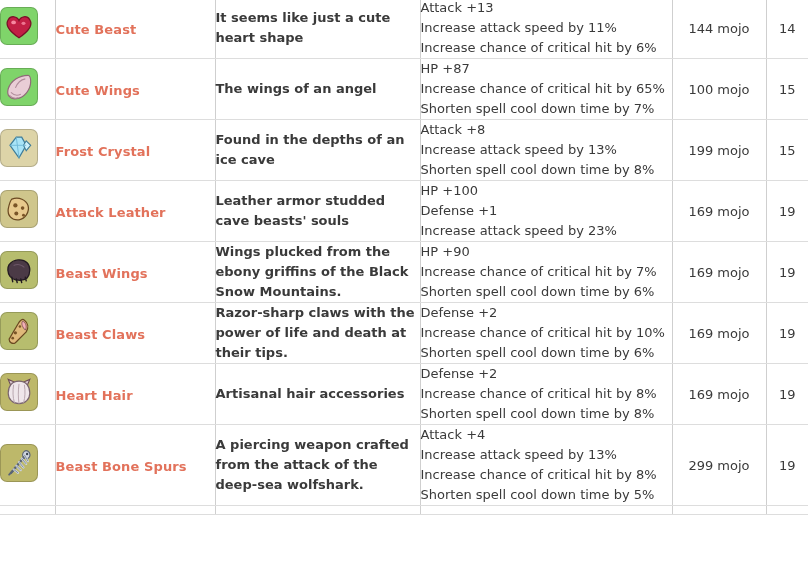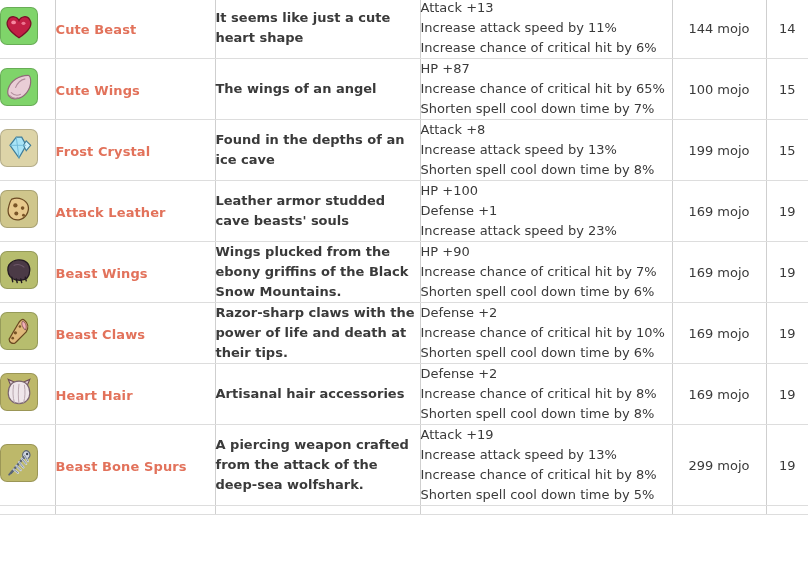--- a/index.html
+++ b/index.html
@@ -254,21 +254,21 @@
               <path d="M26 13 L11 31" stroke="#5a6475" stroke-width="2.6" stroke-linecap="round" fill="none"></path>
               <path d="M26 11 L30 18 M23 15 L28 21 M20 19 L25 25 M17 23 L22 28 M14 27 L19 31" stroke="#cfd6e0" stroke-width="2.4" stroke-linecap="round" fill="none"></path>
               <path d="M26 11 L30 18 M23 15 L28 21 M20 19 L25 25 M17 23 L22 28 M14 27 L19 31" stroke="#5a6475" stroke-width="0.7" fill="none"></path>
               <path d="M9 33 L13 29" stroke="#5a6475" stroke-width="2" stroke-linecap="round" fill="none"></path>
             </svg></span></td>
         <td class="cell-name"><span class="item-name">Beast Bone Spurs</span></td>
         <td class="cell-desc">
           <div class="item-desc">A piercing weapon crafted from the attack of the deep-sea wolfshark.</div>
         </td>
         <td class="cell-stats">
-          <div class="stat-line">Attack +19</div>
+          <div class="stat-line">Attack +4</div>
           <div class="stat-line">Increase attack speed by 13%</div>
           <div class="stat-line">Increase chance of critical hit by 8%</div>
           <div class="stat-line">Shorten spell cool down time by 5%</div>
         </td>
         <td class="cell-price">299 mojo</td>
         <td class="cell-level">19</td>
       </tr>
       <tr class="partial-row">
         <td></td>
         <td></td>

